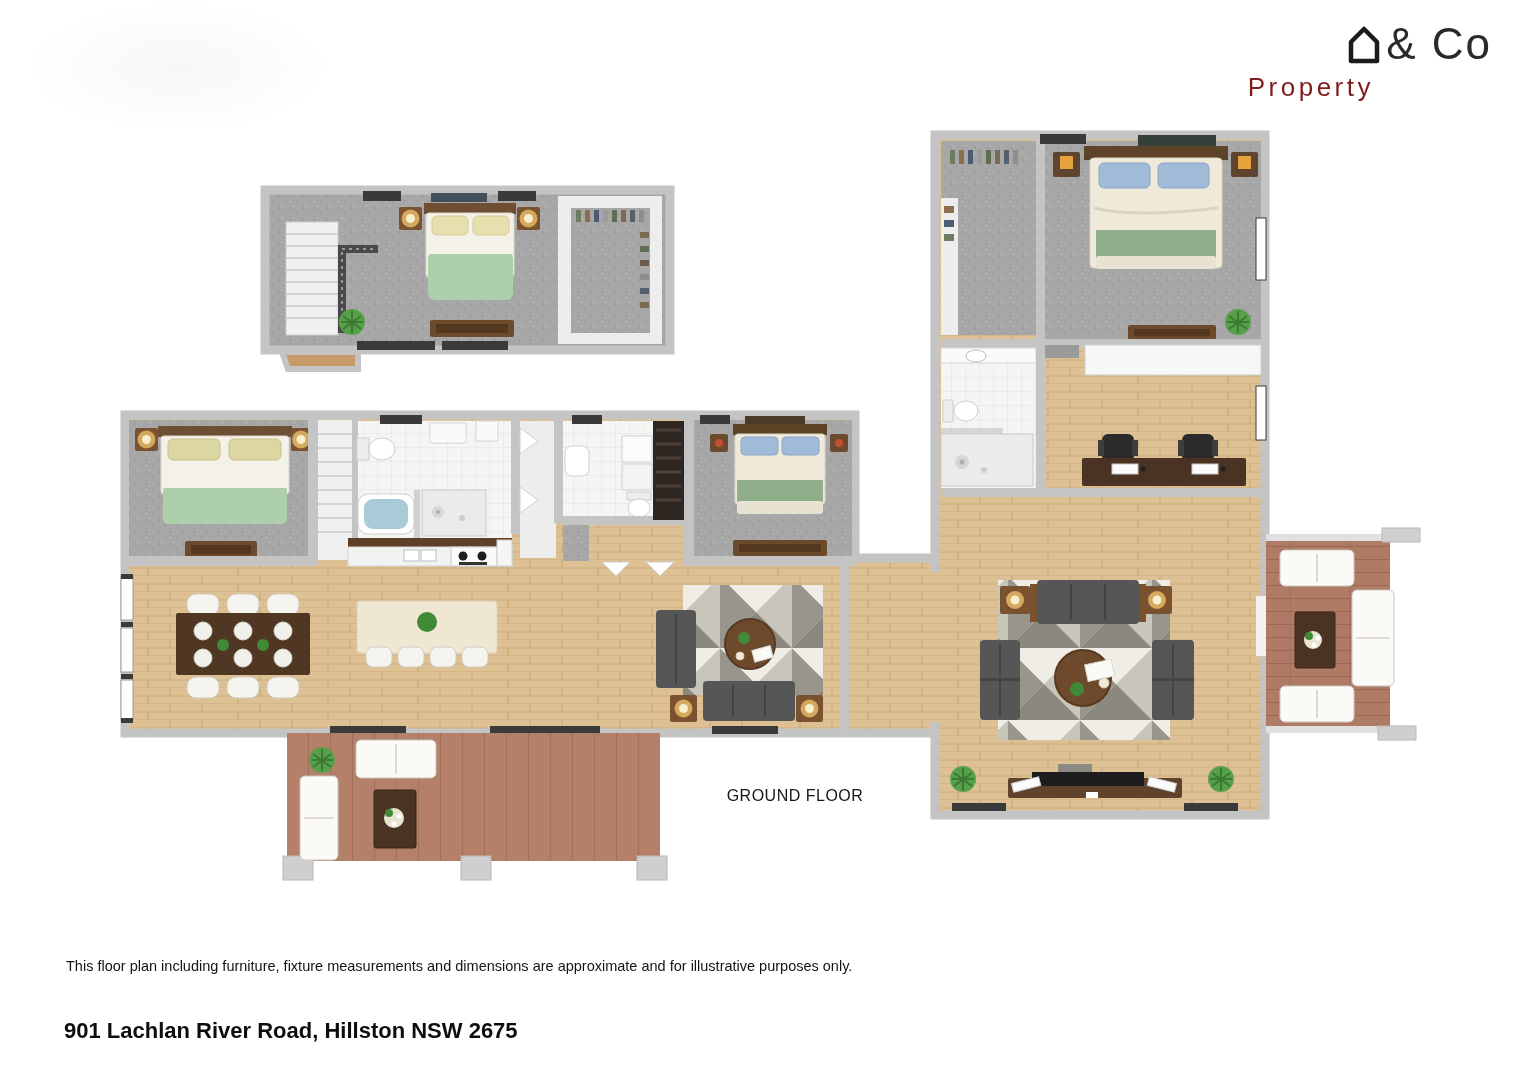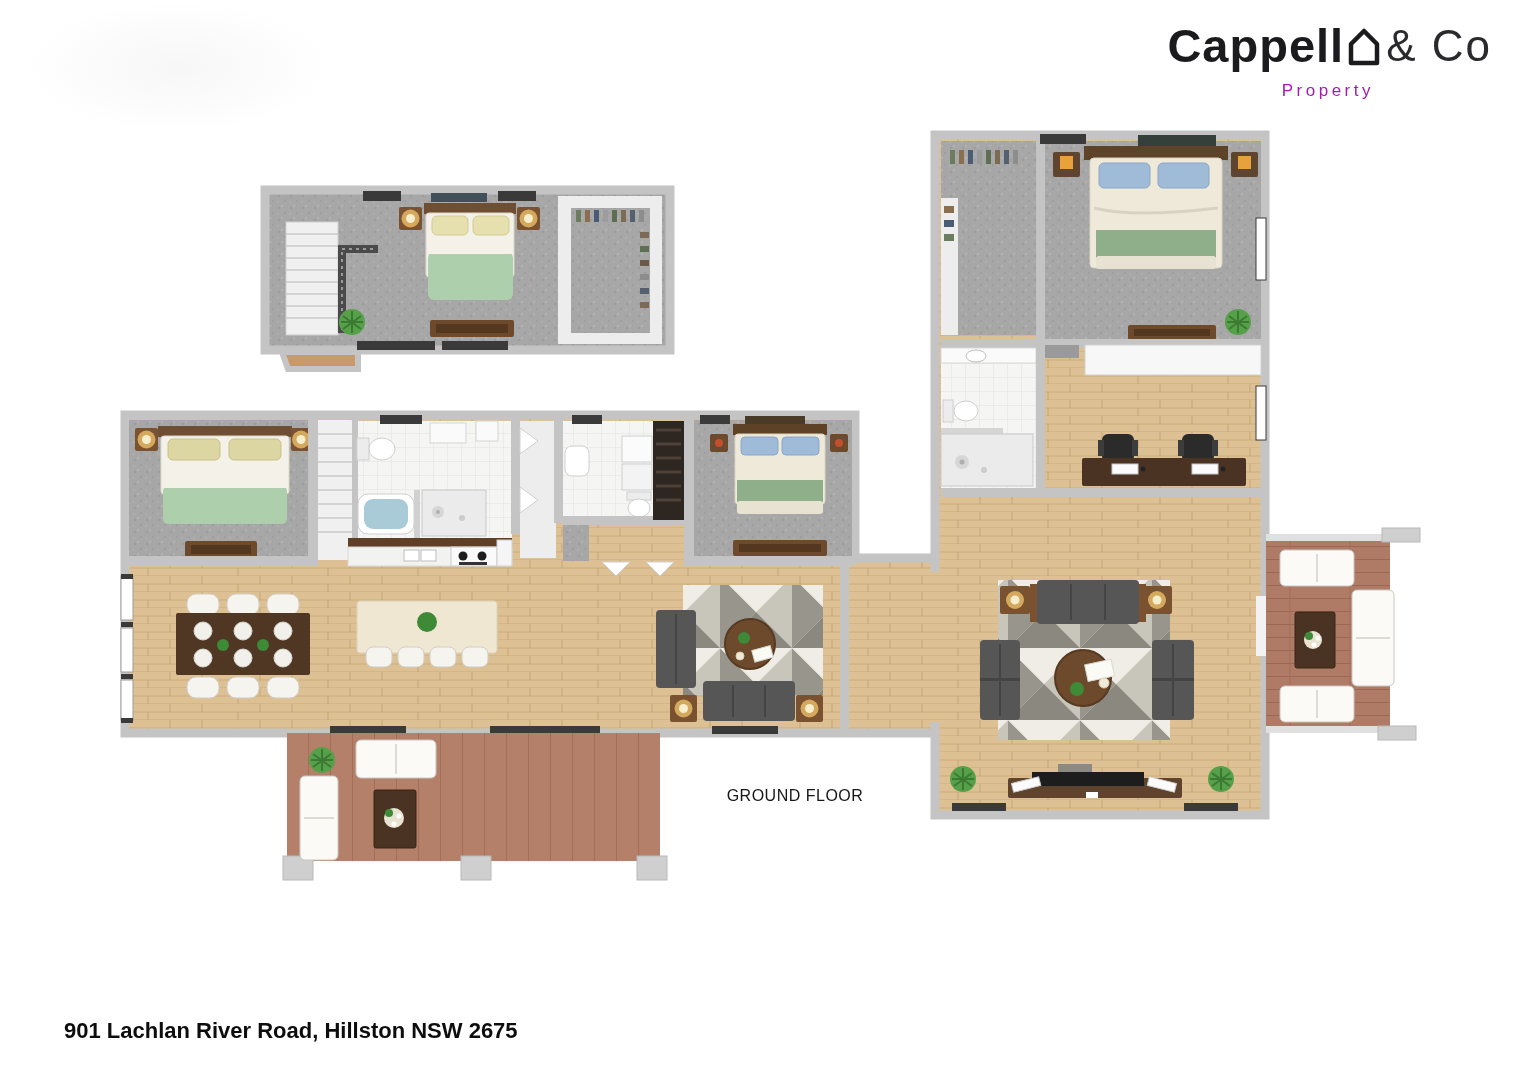--- a/index.html
+++ b/index.html
@@ -6,21 +6,21 @@
   .canvas{position:relative;width:1528px;height:1080px;background:#ffffff;overflow:hidden;
           font-family:"Liberation Sans", sans-serif;}
   .watermark-blob{position:absolute;left:28px;top:2px;width:300px;height:130px;
           background:radial-gradient(closest-side,#f7f7f7 0%,#fbfbfb 55%,rgba(255,255,255,0) 100%);}
   .plan-svg{position:absolute;left:0;top:0;}
   .logo{position:absolute;top:22px;right:36px;text-align:right;color:#1b1b1e;}
   .logo-row{display:flex;align-items:center;justify-content:flex-end;}
   .logo-bold{font-size:47px;font-weight:700;letter-spacing:1px;line-height:1;}
   .logo-house{margin:2px 3px 0 1px;}
   .logo-light{font-size:44px;font-weight:400;letter-spacing:2px;line-height:1;color:#2a2a2e;}
-  .logo-sub{margin-top:12px;padding-right:118px;font-size:17px;letter-spacing:3.5px;color:#a21caf;}
+  .logo-sub{margin-top:6px;padding-right:118px;font-size:26px;letter-spacing:3.5px;color:#7f1d1d;}
   .floor-label{position:absolute;color:#161616;text-align:center;letter-spacing:0.5px;}
   .label-upstairs{left:332px;top:367px;width:320px;font-size:24px;}
   .label-ground{left:690px;top:787px;width:210px;font-size:16px;}
   .disclaimer{position:absolute;left:66px;top:958px;color:#141414;font-size:14.5px;line-height:16.5px;}
   .address{position:absolute;left:64px;top:1018px;color:#0d0d0d;font-size:22px;font-weight:700;}
 </style>
 </head>
 <body>
 
 <div class="canvas">
@@ -509,29 +509,29 @@
         <circle cx="394" cy="818" r="10" fill="#e9e4d2"></circle>
           <circle cx="389" cy="813" r="4" fill="#3f8a36"></circle>
         <circle cx="399" cy="816" r="2.5" fill="#ffffff"></circle>
           <circle cx="394" cy="824" r="2.5" fill="#ffffff"></circle>
       </g>
     </g>
   </svg>
 
   <div class="logo">
     <div class="logo-row">
-      <span class="logo-bold">Cappell</span>
       <svg class="logo-house" width="38" height="42" viewBox="0 0 38 42">
         <path d="M6 18 L19 5 L32 18 V37 H6 Z" fill="none" stroke="#1b1b1e" stroke-width="4.5" stroke-linejoin="round"></path>
       </svg>
       <span class="logo-light">&amp; Co</span>
     </div>
     <div class="logo-sub">Property</div>
   </div>
 
   <div class="floor-label label-ground">GROUND FLOOR</div>
 
   <div class="disclaimer">
+    <div>This floor plan including furniture, fixture measurements and dimensions are approximate and for illustrative purposes only.</div>
   </div>
 
   <div class="address">901 Lachlan River Road, Hillston NSW 2675</div>
 
 </div>
 
 </body></html>

